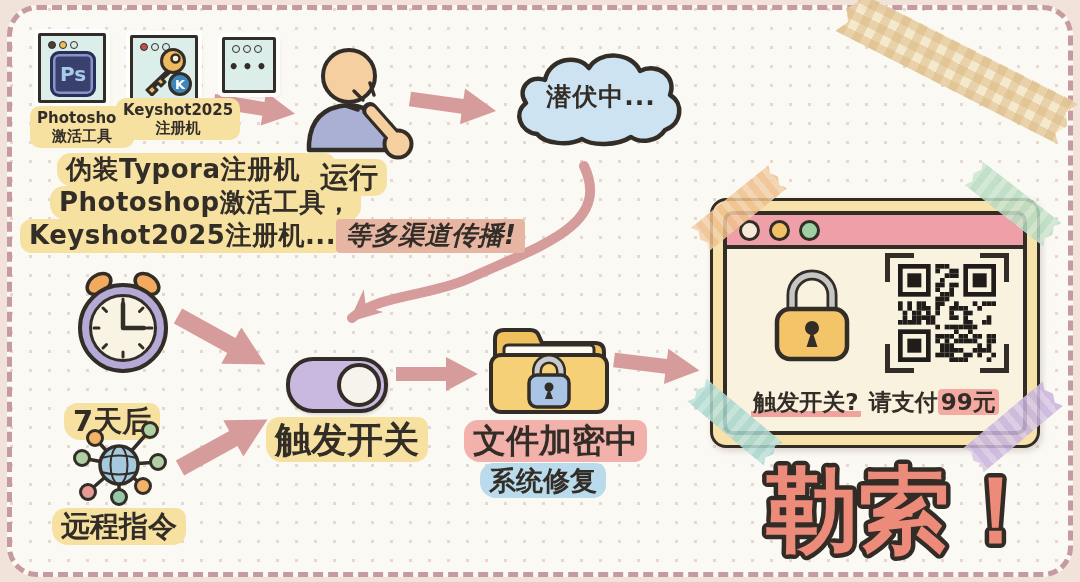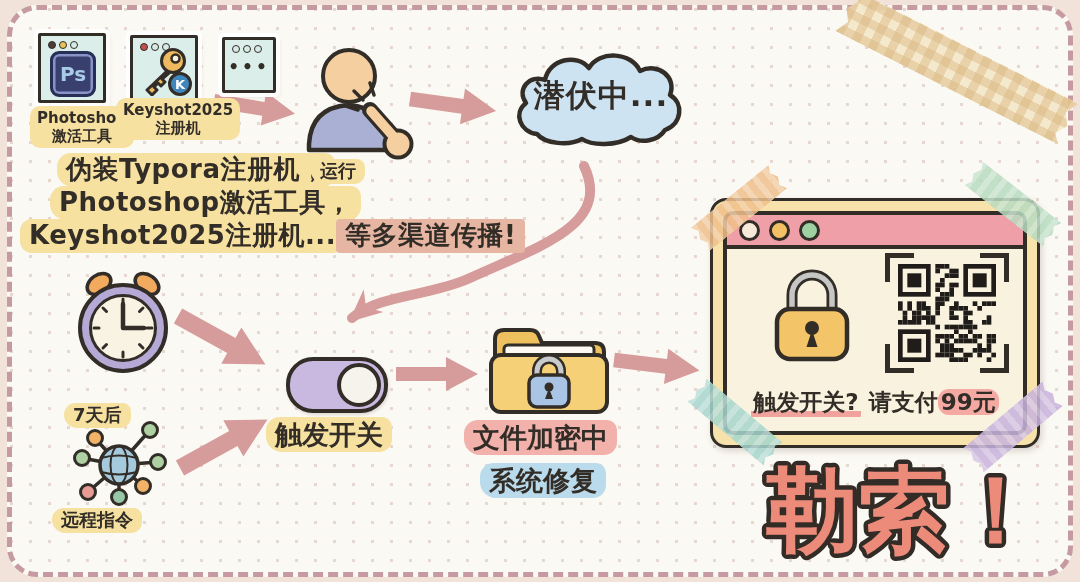--- a/index.html
+++ b/index.html
@@ -20,21 +20,21 @@
   
   .pill{
     display:inline-block;padding:2px 9px;border-radius:14px 10px 13px 16px;
     white-space:nowrap;line-height:1.15;
   }
   .pill.yellow{background:#f6e1a1;}
   .pill.pink{background:#f2b1aa;}
   .pill.blue{background:#badbeb;}
   .pill.tan{background:#e6b6a3;border-radius:4px;}
   .note-line{font-size:26px;letter-spacing:.5px;}
-  .flow-label{font-size:18px;}
+  .flow-label{font-size:29px;}
   
   .appwin{
     position:absolute;background:#dbeee9;border:3.5px solid #332d28;border-radius:2px;
     box-shadow:0 0 0 4px rgba(255,255,255,.95),2px 3px 5px rgba(120,100,90,.28);
   }
   .windots{position:absolute;top:5px;left:7px;display:flex;gap:3px;}
   .windots i{width:6px;height:6px;border-radius:50%;border:1.5px solid #332d28;display:block;}
   .caption{
     position:absolute;text-align:center;font-size:15px;line-height:1.2;
     background:#f6e1a1;border-radius:10px;padding:3px 7px;white-space:nowrap;
@@ -69,21 +69,21 @@
     position:absolute;left:10px;top:10px;right:10px;bottom:10px;
     border:4px solid #332d28;border-radius:10px;overflow:hidden;background:#f9f2df;
   }
   .rwin-header{
     height:30px;background:#ef9fa7;border-bottom:4px solid #332d28;
     display:flex;align-items:center;padding-left:12px;gap:9px;
   }
   .rwin-header i{width:15px;height:15px;border-radius:50%;border:3px solid #332d28;display:block;}
   .rq{background-image:linear-gradient(#f0a39d,#f0a39d);background-repeat:no-repeat;
       background-size:100% 6px;background-position:0 96%;padding:0 2px 3px 2px;border-radius:3px;}
-  .price{background:#f4a9a2;border-radius:11px;padding:0 3px;}
+  .price{background:#f4a9a2;border-radius:4px;padding:0 3px;}
   .rcaption{position:absolute;left:0;right:0;top:172px;text-align:center;font-size:23px;white-space:nowrap;}
   .bracket{position:absolute;width:24px;height:24px;}
   .bracket.tl{left:0;top:0;border-left:5px solid #332d28;border-top:5px solid #332d28;}
   .bracket.tr{right:0;top:0;border-right:5px solid #332d28;border-top:5px solid #332d28;}
   .bracket.bl{left:0;bottom:0;border-left:5px solid #332d28;border-bottom:5px solid #332d28;}
   .bracket.br{right:0;bottom:0;border-right:5px solid #332d28;border-bottom:5px solid #332d28;}
   
   .tape{
     position:absolute;opacity:.85;
     background-image:repeating-linear-gradient(90deg,rgba(255,255,255,.28) 0 6px,rgba(255,255,255,0) 6px 13px);
@@ -165,42 +165,42 @@
   <span>注册机</span>
 </div>
 
 <div class="abs note-line" style="left:57px;top:153px;">
   <span class="pill yellow">伪装Typora注册机，</span>
 </div>
 <div class="abs note-line" style="left:50px;top:186px;">
   <span class="pill yellow">Photoshop激活工具，</span>
 </div>
 <div class="abs note-line" style="left:20px;top:219px;white-space:nowrap;">
-  <span class="pill yellow" style="border-radius:12px 4px 4px 12px;padding-right:2px;">Keyshot2025注册机...</span><span class="pill tan" style="margin-left:-2px;">等多渠道传播!</span>
+  <span class="pill yellow" style="border-radius:12px 4px 4px 12px;padding-right:2px;">Keyshot2025注册机...</span><span class="pill tan" style="margin-left:-2px;font-style:italic;">等多渠道传播!</span>
 </div>
 
 <svg class="abs" style="left:303px;top:46px;" width="118" height="122" viewBox="0 0 118 122">
   <circle cx="46" cy="30" r="26" fill="#f6cfa1" stroke="#332d28" stroke-width="4"></circle>
   <path d="M6,104 L6,98 Q8,62 45,59 Q84,62 88,98 L88,104 Z" fill="#a9b0d3" stroke="#332d28" stroke-width="4.5" stroke-linejoin="round"></path>
   <path d="M60,54 l-9,-9 M71,49 l-4,-12 M55,64 l-12,-4" fill="none" stroke="#332d28" stroke-width="3.5" stroke-linecap="round"></path>
   <g>
     <line x1="90" y1="90" x2="67" y2="64" stroke="#332d28" stroke-width="16" stroke-linecap="round"></line>
     <circle cx="95" cy="98" r="15.5" fill="#332d28"></circle>
     <line x1="90" y1="90" x2="68" y2="65" stroke="#f6cfa1" stroke-width="9.5" stroke-linecap="round"></line>
     <circle cx="95" cy="98" r="11.5" fill="#f6cfa1"></circle>
   </g>
 </svg>
 <div class="abs flow-label" style="left:311px;top:159px;">
   <span class="pill yellow">运行</span>
 </div>
 
 <svg class="abs" style="left:505px;top:44px;" width="192" height="108" viewBox="0 0 192 108">
   <path d="M32,90 C15,88 8,69 21,59 C11,45 25,30 40,36 C44,15 72,9 84,24 C94,6 127,8 135,27 C153,18 172,33 165,51 C179,59 177,80 160,86 C153,97 136,100 126,93 C112,102 87,102 77,95 C64,102 40,100 32,90 Z" fill="#cde3f1" stroke="#332d28" stroke-width="4.5" stroke-linejoin="round"></path>
 </svg>
-<div class="abs" style="left:505px;top:46px;width:192px;height:100px;display:flex;align-items:center;justify-content:center;font-size:31px;letter-spacing:1px;">
+<div class="abs" style="left:505px;top:46px;width:192px;height:100px;display:flex;align-items:center;justify-content:center;font-size:25px;letter-spacing:1px;">
   <span>潜伏中...</span>
 </div>
 
 <svg class="abs" style="left:70px;top:268px;" width="106" height="108" viewBox="0 0 106 108">
   <ellipse cx="29" cy="16" rx="13" ry="9" transform="rotate(-35 29 16)" fill="#f2ab5e" stroke="#332d28" stroke-width="3.5"></ellipse>
   <ellipse cx="77" cy="16" rx="13" ry="9" transform="rotate(35 77 16)" fill="#f2ab5e" stroke="#332d28" stroke-width="3.5"></ellipse>
   <circle cx="53" cy="60" r="43" fill="#b5a9d6" stroke="#332d28" stroke-width="4"></circle>
   <circle cx="53" cy="60" r="32.5" fill="#f8f3e3" stroke="#332d28" stroke-width="3"></circle>
   <path d="M53,31 v5 M53,84 v5 M24,60 h5 M77,60 h5 M33,40 l3.5,3.5 M69.5,76.5 l3.5,3.5 M73,40 l-3.5,3.5 M36.5,76.5 l-3.5,3.5" stroke="#332d28" stroke-width="3" stroke-linecap="round"></path>
   <path d="M53,60 V36 M53,60 H74" stroke="#332d28" stroke-width="4.5" stroke-linecap="round"></path>
@@ -234,37 +234,37 @@
     <circle cx="12" cy="38" r="7.5" fill="#aed0a2"></circle>
   </g>
 </svg>
 <div class="abs flow-label" style="left:52px;top:508px;">
   <span class="pill yellow">远程指令</span>
 </div>
 
 <div class="toggle">
   <span class="knob"></span>
 </div>
-<div class="abs" style="left:266px;top:417px;font-size:27px;">
+<div class="abs" style="left:266px;top:417px;font-size:36px;">
   <span class="pill yellow">触发开关</span>
 </div>
 
 <svg class="abs" style="left:487px;top:311px;" width="124" height="106" viewBox="0 0 124 106">
   <path d="M8,28 q0,-9 9,-9 h26 q7,0 9,6 l3,7 h53 q9,0 9,9 v45 q0,9 -9,9 h-91 q-9,0 -9,-9 z" fill="#eec05e" stroke="#332d28" stroke-width="4" stroke-linejoin="round"></path>
   <rect x="17" y="34" width="90" height="18" rx="4" fill="#fdfaf1" stroke="#332d28" stroke-width="3"></rect>
   <rect x="4" y="44" width="116" height="57" rx="10" fill="#f6d077" stroke="#332d28" stroke-width="4"></rect>
   <g>
     <path d="M50,66 v-6 a12,12 0 0 1 24,0 v6" fill="none" stroke="#332d28" stroke-width="10" stroke-linecap="round"></path>
     <path d="M50,66 v-6 a12,12 0 0 1 24,0 v6" fill="none" stroke="#c8cacb" stroke-width="5"></path>
     <rect x="42" y="64" width="40" height="32" rx="8" fill="#a9c4e5" stroke="#332d28" stroke-width="3.5"></rect>
     <circle cx="62" cy="76" r="4.5" fill="#332d28"></circle>
     <path d="M62,77 l-4,11 h8 z" fill="#332d28"></path>
   </g>
 </svg>
-<div class="abs" style="left:464px;top:420px;font-size:27px;">
+<div class="abs" style="left:464px;top:420px;font-size:33px;">
   <span class="pill pink">文件加密中</span>
 </div>
 <div class="abs" style="left:480px;top:463px;font-size:27px;">
   <span class="pill blue">系统修复</span>
 </div>
 
 <div class="rwin">
   <div class="rwin-inner">
     <div class="rwin-header">
       <i style="background:#f6e9d8"></i>

